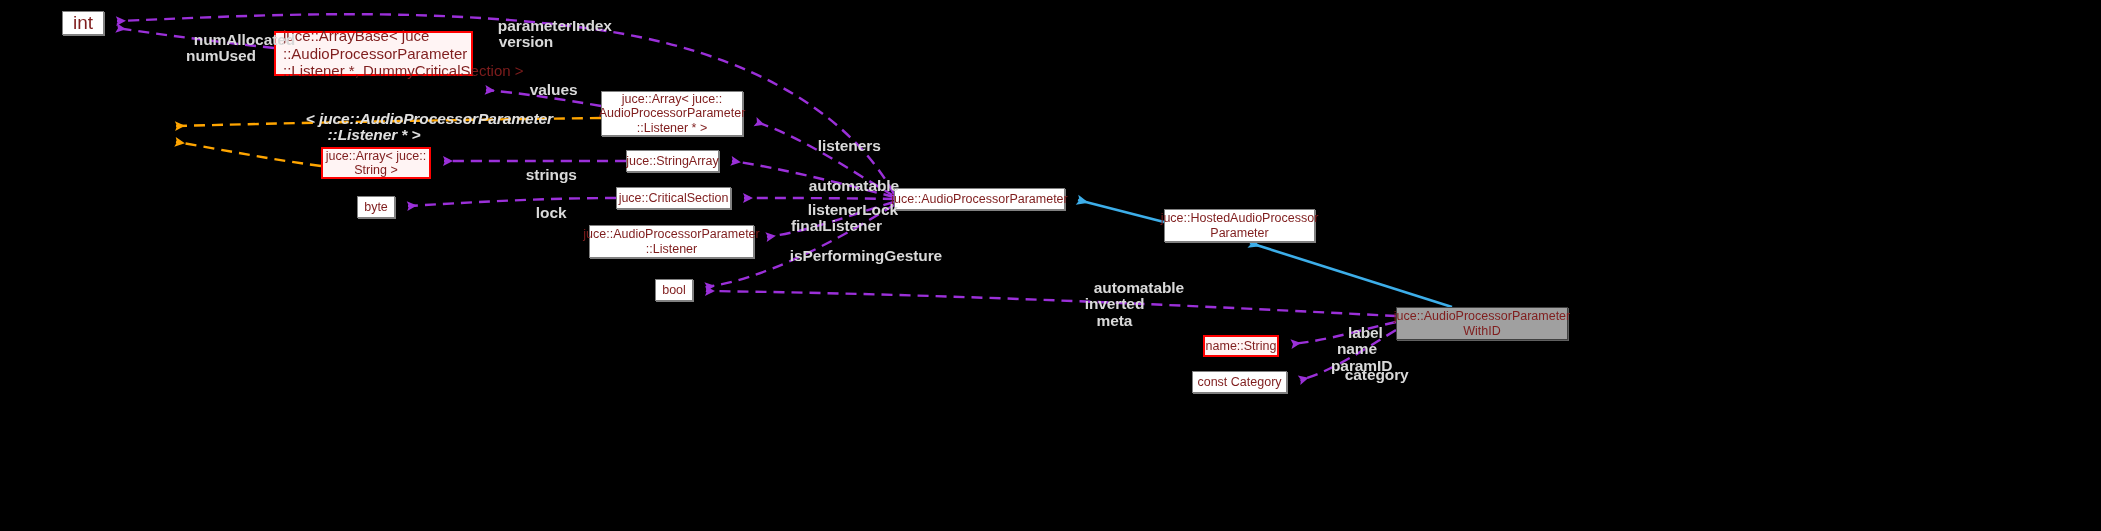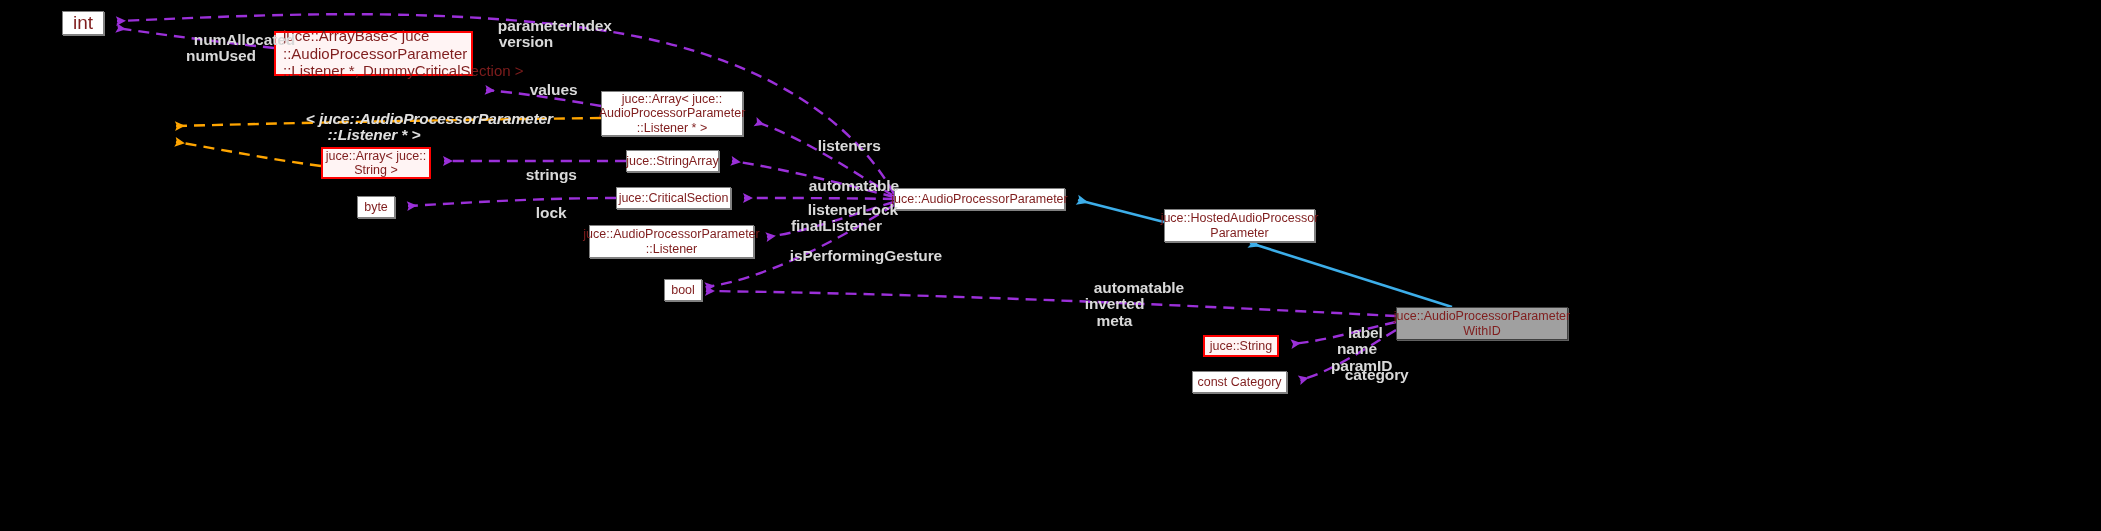--- a/index.html
+++ b/index.html
@@ -158,40 +158,40 @@
 
   <div class="node node-plain" style="left:616px; top:187px; width:115px; height:22px; font-size:12.5px;">
     <span>juce::CriticalSection</span>
   </div>
 
   <div class="node node-plain" style="left:589px; top:225px; width:165px; height:33px; font-size:12.5px;">
     <span>juce::AudioProcessorParameter
 ::Listener</span>
   </div>
 
-  <div class="node node-plain" style="left:655px; top:279px; width:38px; height:22px; font-size:12.5px;margin-left:9px;">
+  <div class="node node-plain" style="left:655px; top:279px; width:38px; height:22px; font-size:12.5px;">
     <span>bool</span>
   </div>
 
   <div class="node node-plain" style="left:894px; top:188px; width:171px; height:22px; font-size:12.5px;">
     <span>juce::AudioProcessorParameter</span>
   </div>
 
   <div class="node node-plain" style="left:1164px; top:209px; width:151px; height:33px; font-size:12.5px;">
     <span>juce::HostedAudioProcessor
 Parameter</span>
   </div>
 
   <div class="node node-current" style="left:1396px; top:307px; width:172px; height:33px; font-size:12.5px;">
     <span>juce::AudioProcessorParameter
 WithID</span>
   </div>
 
   <div class="node node-tmpl" style="left:1203px; top:335px; width:76px; height:22px; font-size:12.5px;">
-    <span>juce::String</span>
+    <span>name::String</span>
   </div>
 
   <div class="node node-plain" style="left:1192px; top:371px; width:95px; height:22px; font-size:12.5px;">
     <span>const Category</span>
   </div>
 
   <div class="edge-label" style="left:177px; top:15px; width:88px;">
     <span>numAllocated
 numUsed</span>
   </div>

